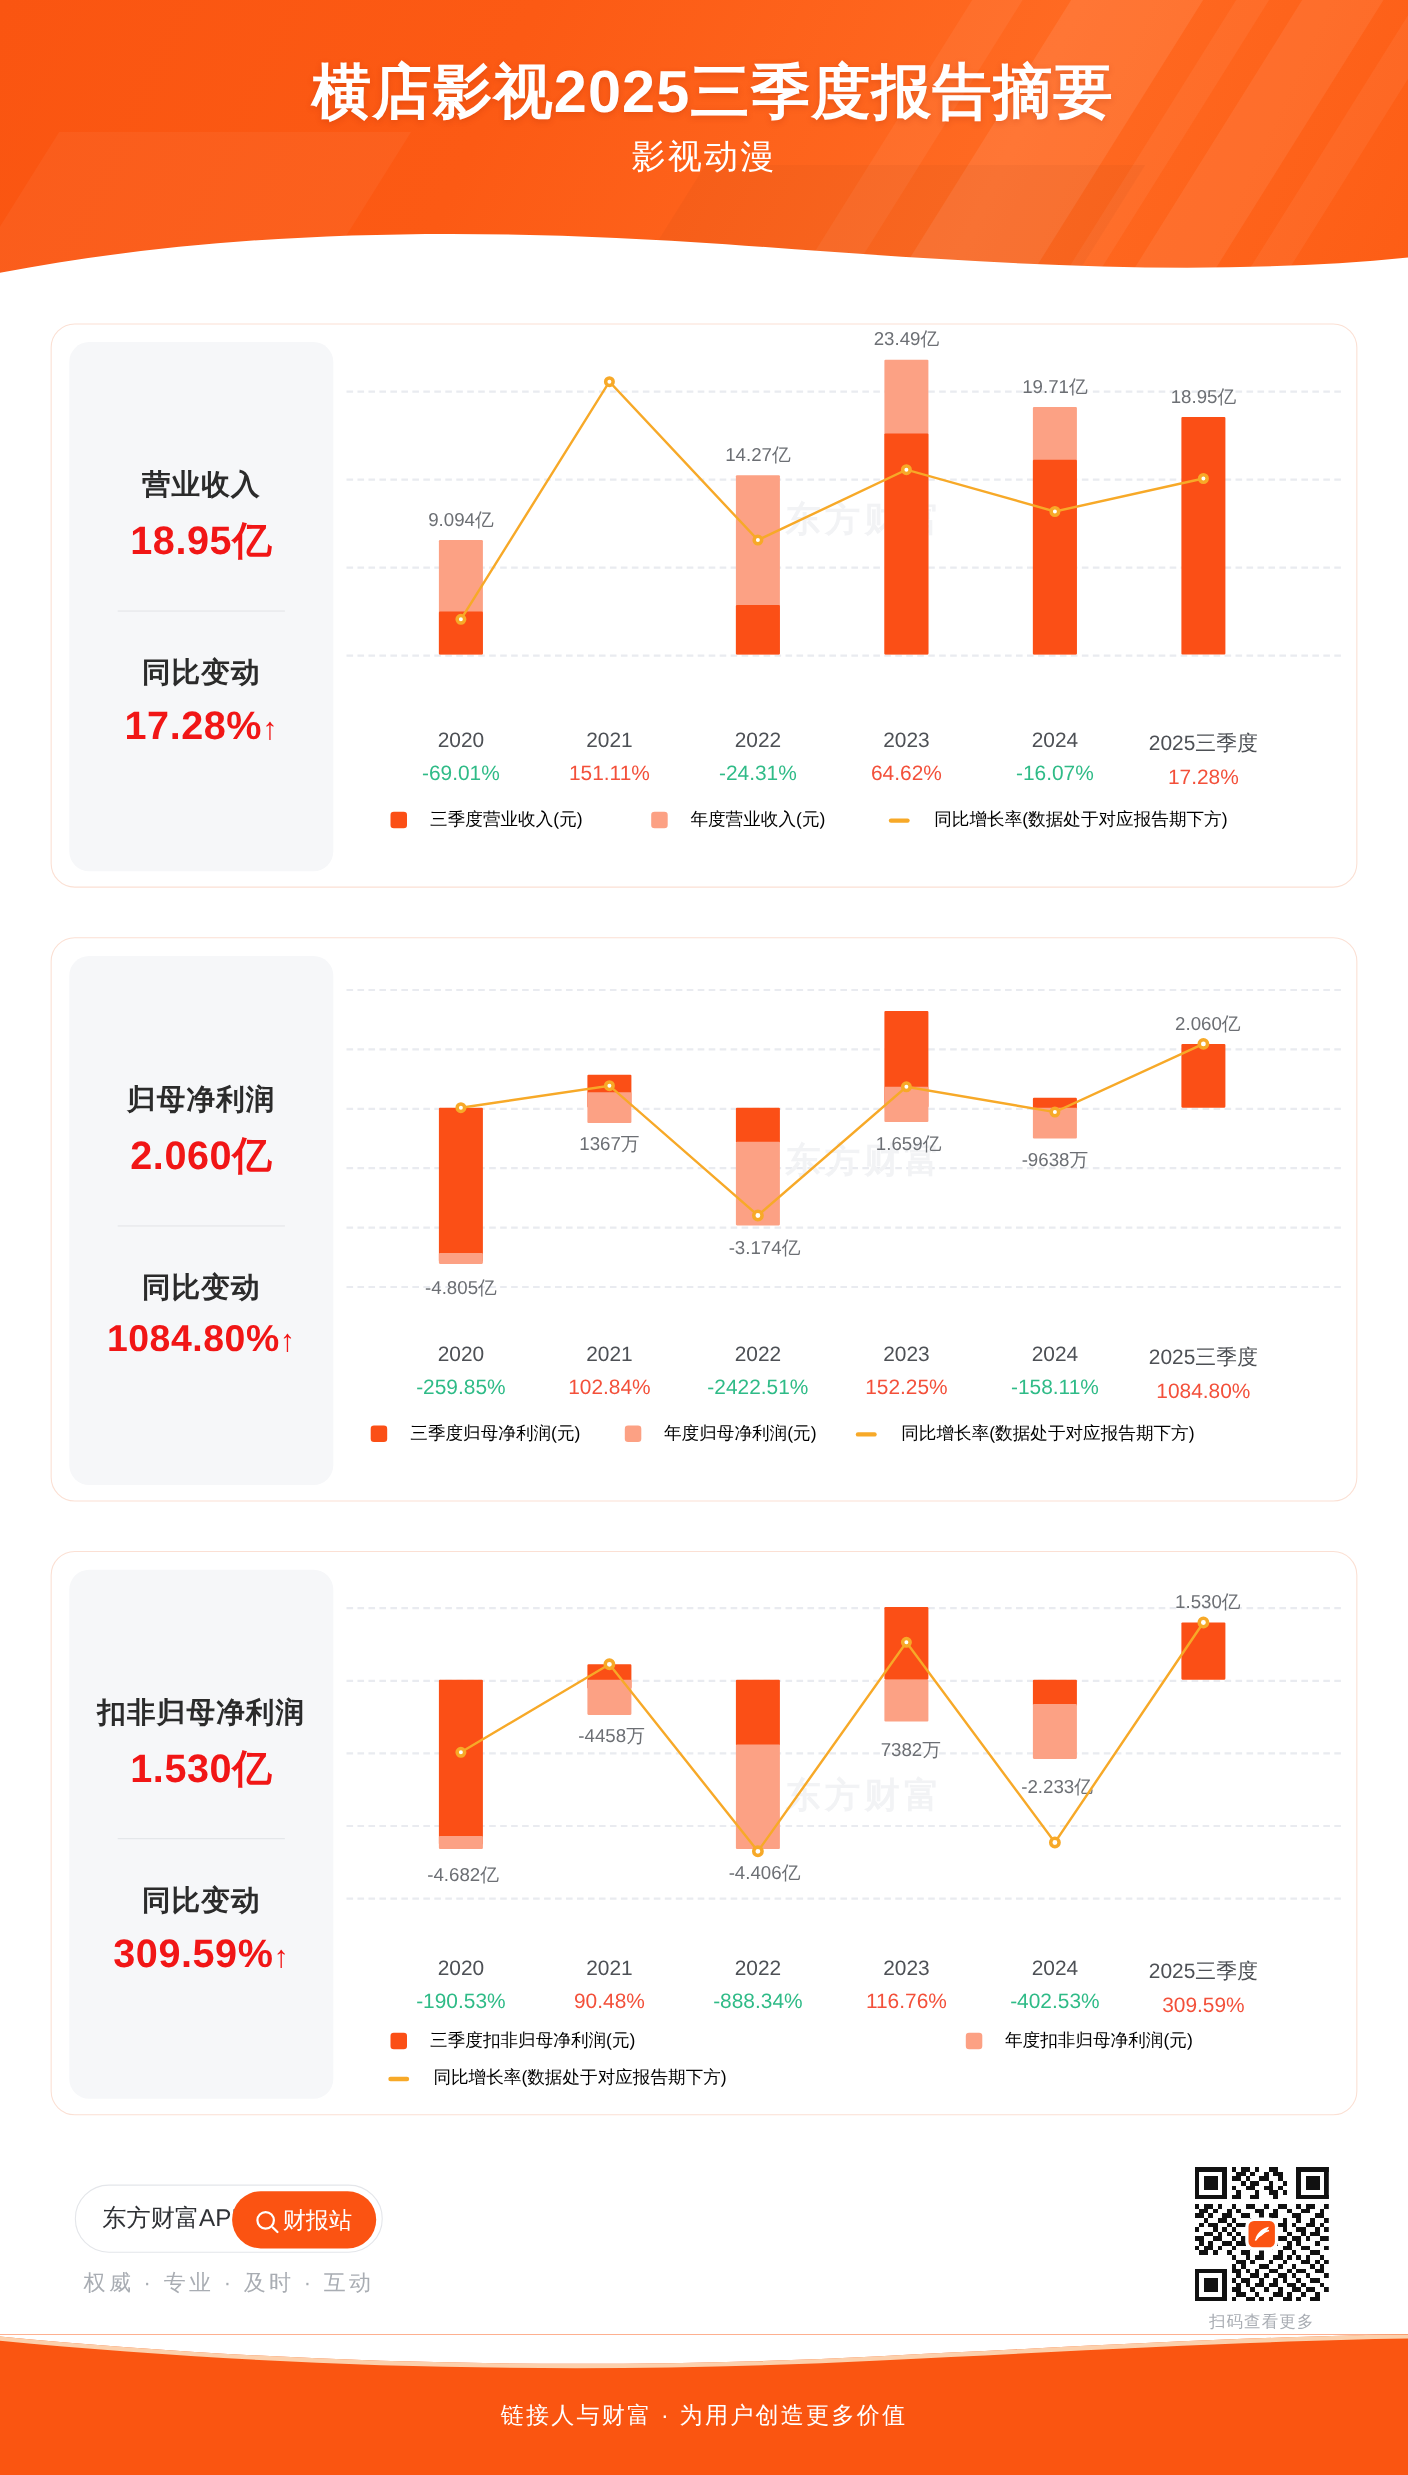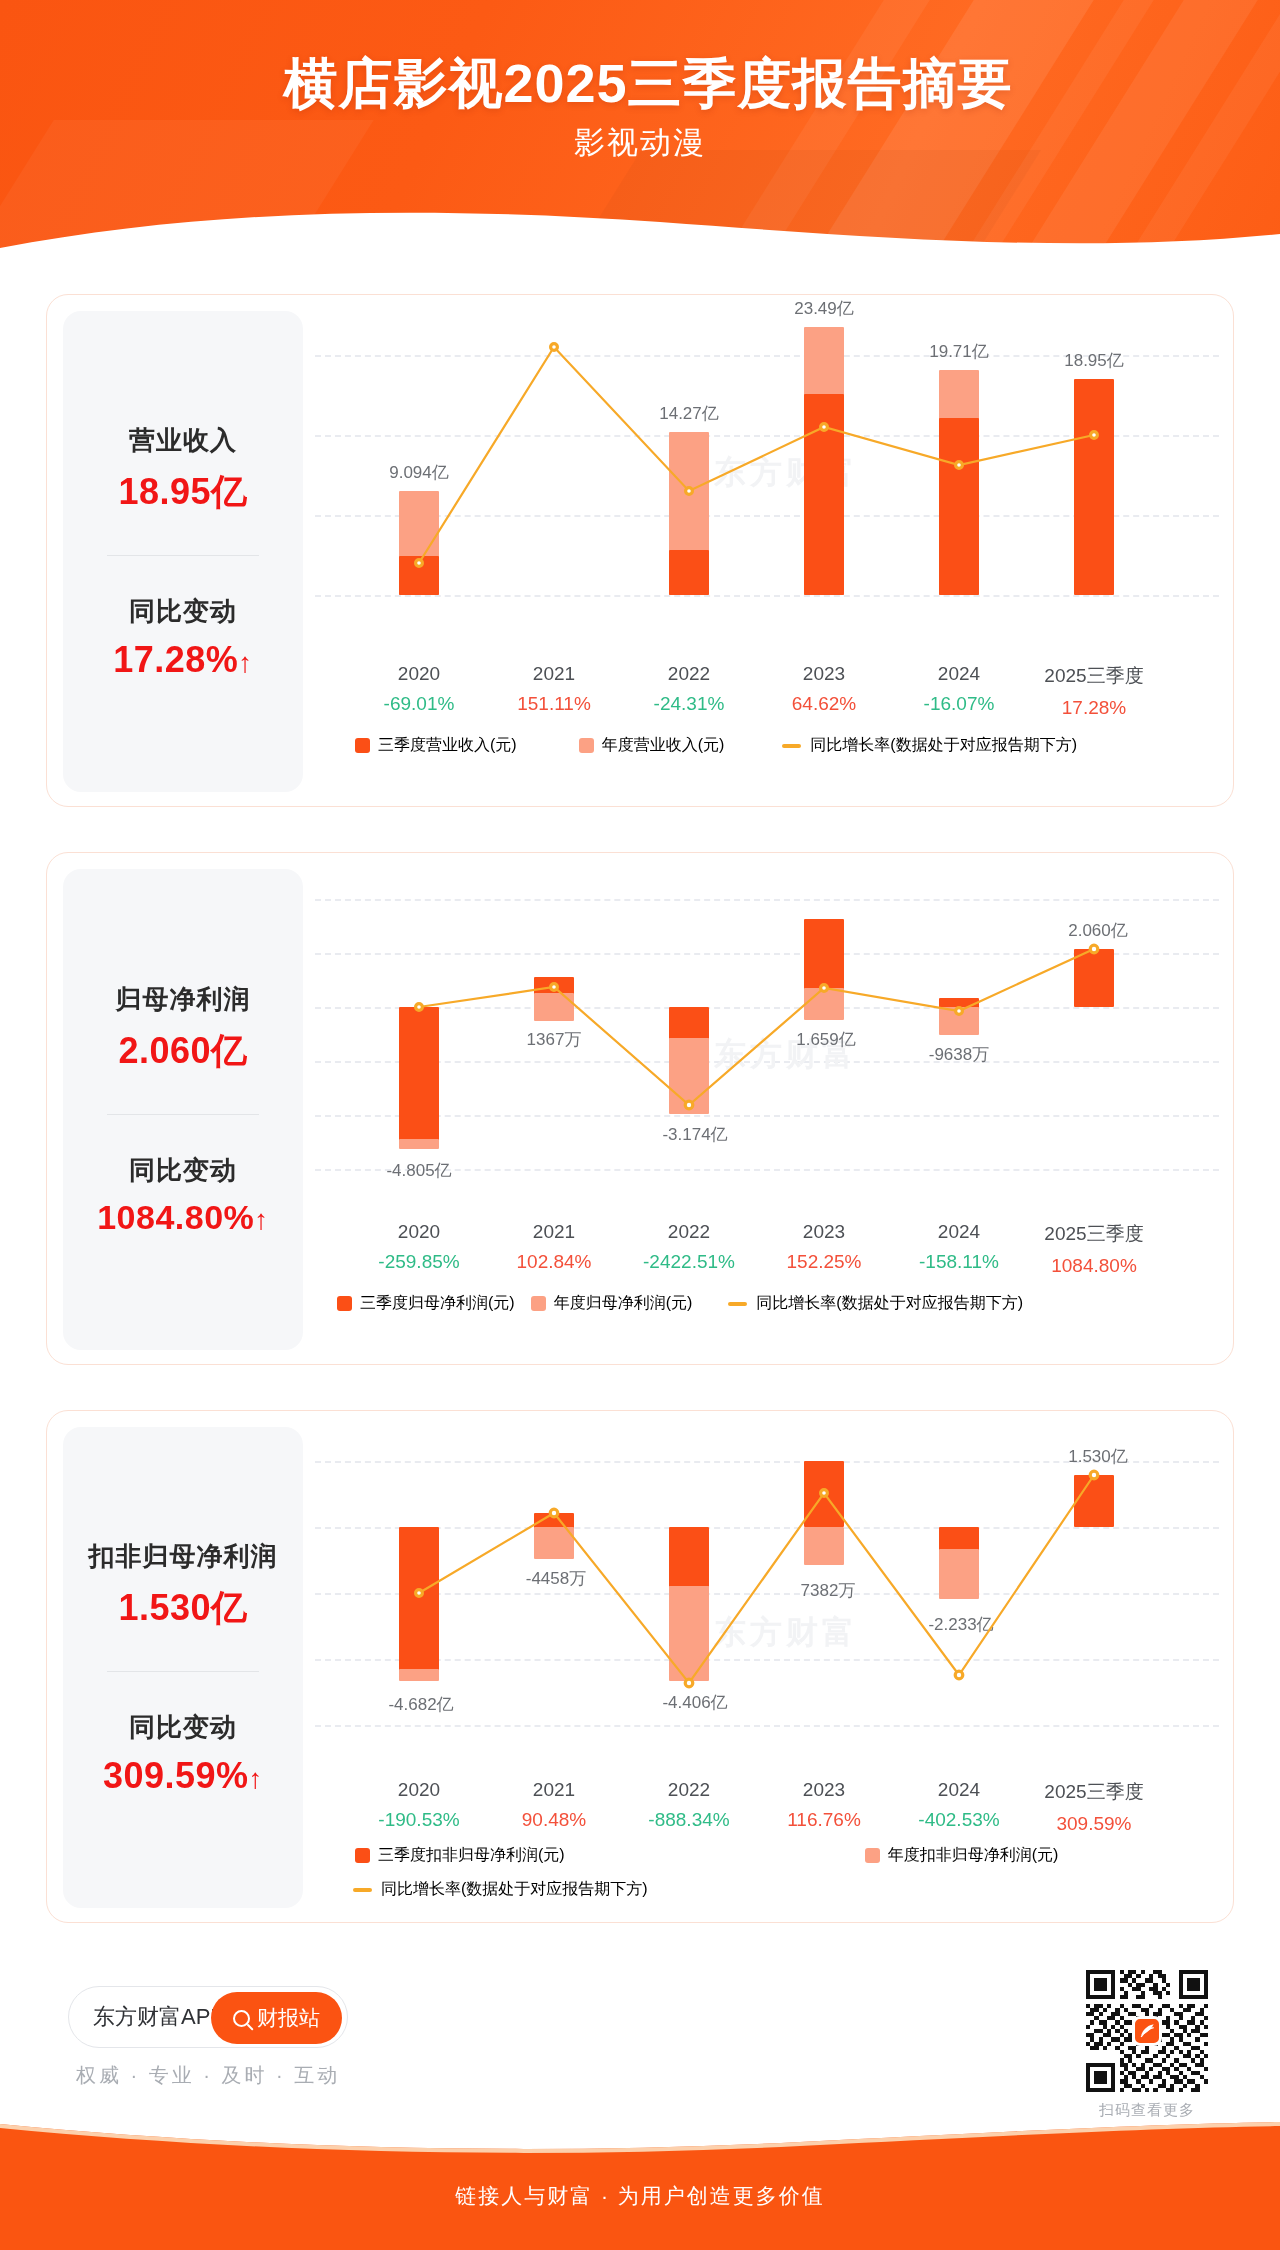--- a/index.html
+++ b/index.html
@@ -93,21 +93,21 @@
   }
   svg.line-layer{ position:absolute; left:0; top:0; width:904px; height:320px; overflow:visible;}
 
   
   .axis{ position:absolute; left:0; top:352px; width:904px; height:62px;}
   .axis-col{ position:absolute; text-align:center; transform:translateX(-50%); }
   .axis-year{ font-size:19px; color:#4d5055; }
   .axis-pct{ font-size:19px; margin-top:8px; white-space:nowrap;}
   .up{ color:#f3503a; }
   .down{ color:#2fbb87; }
-  .lg-item{ display:flex; align-items:center; white-space:nowrap; }
+  .lg-item{ display:flex; align-items:center; white-space:nowrap;gap:13px; }
   .sw{ width:15px; height:15px; border-radius:3px; margin-right:8px; flex:none;}
   .sw.q{ background:#fb4f16; }
   .sw.y{ background:#fca184; }
   .sw.ln{ width:19px; height:4px; border-radius:2px; background:#f7a928; margin-right:9px;}
 
   
   .lg-row{ position:absolute; left:0; width:904px; display:flex; align-items:center;}
 
   
   .footer-zone{ position:absolute; left:0; top:1700px; width:1280px; height:172px; }
@@ -372,21 +372,21 @@
             <div class="axis-year">2025三季度</div>
             <div class="axis-pct up">1084.80%</div>
           </div>
         </div>
 
         <div class="lg-row" style="top:424px">
           <div class="lg-item" style="margin-left:22px">
             <span class="sw q"></span>
             <span>三季度归母净利润(元)</span>
           </div>
-          <div class="lg-item" style="margin-left:16px">
+          <div class="lg-item" style="margin-left:40px">
             <span class="sw y"></span>
             <span>年度归母净利润(元)</span>
           </div>
           <div class="lg-item" style="margin-left:36px">
             <span class="sw ln"></span>
             <span>同比增长率(数据处于对应报告期下方)</span>
           </div>
         </div>
       </div>
     </div>

